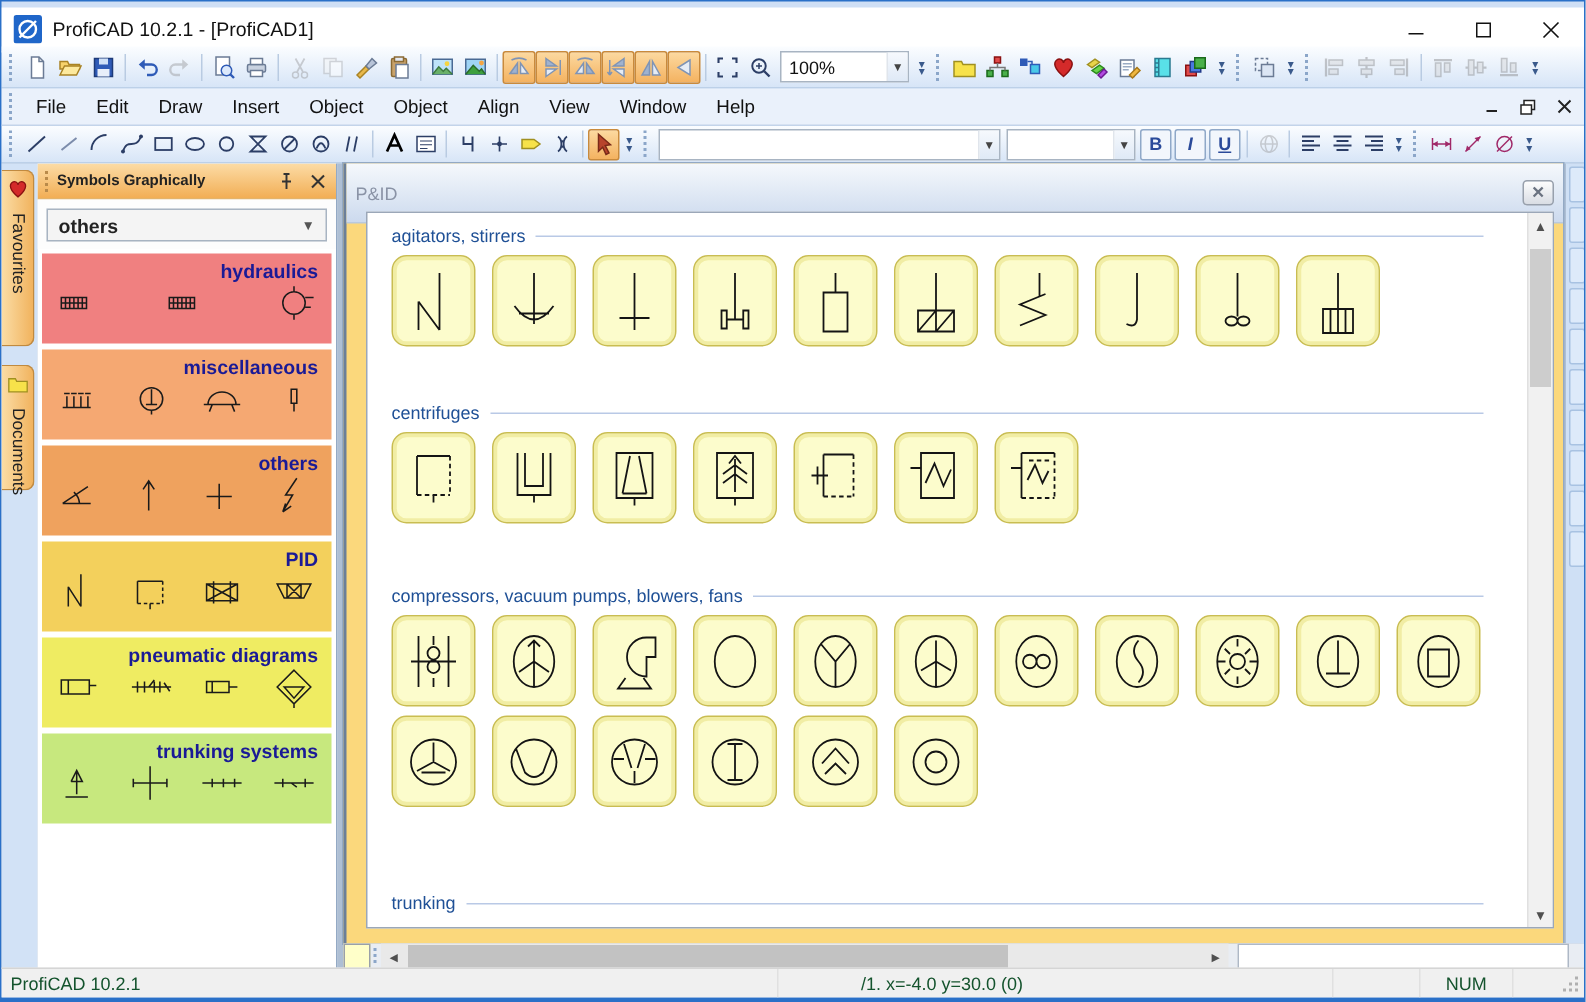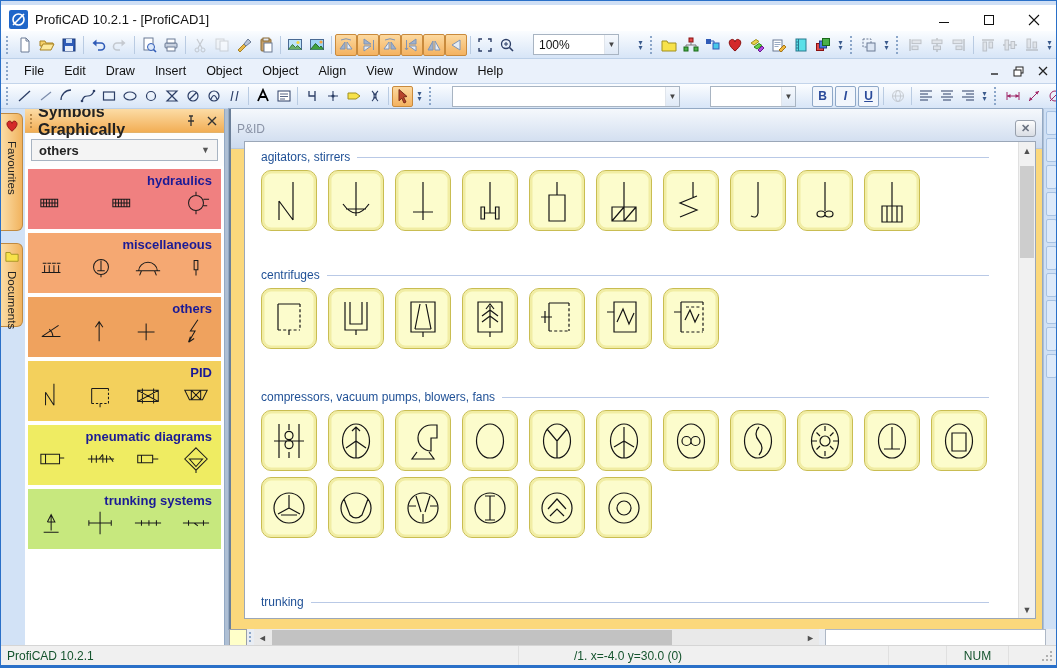--- a/index.html
+++ b/index.html
@@ -28,21 +28,21 @@
   #toolbar2 .tbtn{width:21px;height:21px;}
   .tbtn.active{background:linear-gradient(#fcd9a0,#f4b260);border-color:#c98a3c;}
   .tbtn.disabled{opacity:.5;filter:grayscale(.8);}
   .tb-sep{width:1px;height:18px;background:#b9cbe2;margin:0 3px;flex:none;}
   .tb-grip{width:5px;height:18px;margin:0 4px 0 2px;flex:none;
            background:repeating-linear-gradient(#8ba6c9 0 2px,transparent 2px 4px);
            background-size:2px 100%;background-repeat:no-repeat;background-position:1px 0;}
   .tb-chev{width:13px;height:22px;flex:none;display:flex;flex-direction:column;align-items:center;
            justify-content:center;color:#3a5a8c;font-size:8px;line-height:5px;}
   .combo{height:21px;background:#fff;border:1px solid #a8b4c2;display:flex;align-items:center;
-         font-size:12px;color:#111;padding:0 5px;flex:none;margin:0 15px;}
+         font-size:12px;color:#111;padding:0 5px;flex:none;margin:0 2px;}
   .combo .cval{flex:1;}
   .combo .carr{width:14px;height:100%;margin-right:-5px;display:flex;align-items:center;
                justify-content:center;color:#444;font-size:8px;border-left:1px solid #e0e5ec;
                background:linear-gradient(#f6f9fd,#dfe9f6);}
   .letter-btn{font-weight:bold;color:#2a4a9a;font-size:12px;border:1px solid #8fa8c8;
               background:#f2f6fc;margin:0 1px;}
   .mdi-ctl{width:21px;height:17px;display:flex;align-items:center;justify-content:center;
            margin-right:3px;color:#222;flex:none;}
   #menu-spacer{flex:1;}
   
@@ -54,21 +54,21 @@
   .side-tab svg{flex:none;margin-bottom:4px;}
   .side-tab .vlabel{writing-mode:vertical-rl;font-size:11.5px;color:#222;}
   
   #sidepanel{position:absolute;left:24px;top:0;width:200px;height:100%;background:#fff;
              border-right:1px solid #93a9c4;overflow:hidden;}
   #panel-header{height:24px;background:linear-gradient(#fcdca6,#f2ae55);display:flex;
                 align-items:center;border-bottom:1px solid #e4b36a;}
   #panel-header .hgrip{width:4px;height:14px;margin:0 5px 0 4px;
                 background:repeating-linear-gradient(#b98a4a 0 2px,transparent 2px 4px);
                 background-size:2px 100%;background-repeat:no-repeat;background-position:1px 0;}
-  #panel-title{font-size:16px;font-weight:bold;color:#222;flex:1;}
+  #panel-title{font-size:10px;font-weight:bold;color:#222;flex:1;}
   .hdr-btn{width:18px;height:18px;display:flex;align-items:center;justify-content:center;margin-right:3px;}
   #combo-row{padding:6px 6px 5px;background:#fdfdfd;}
   #others-combo{height:22px;border:1px solid #a8b4c2;background:#f4f4f4;display:flex;
                 align-items:center;padding:0 7px;font-size:13px;font-weight:bold;color:#222;}
   #others-combo .carr{margin-left:auto;color:#555;font-size:9px;}
   #cat-list{padding:3px 3px 0;}
   .cat{position:relative;margin-bottom:4px;height:60px;}
   .cat-title{position:absolute;top:4px;right:9px;font-size:13px;font-weight:bold;color:#1a1a96;}
   .cat-syms{position:absolute;left:10px;right:10px;bottom:8px;display:flex;
             justify-content:space-between;align-items:flex-end;}

